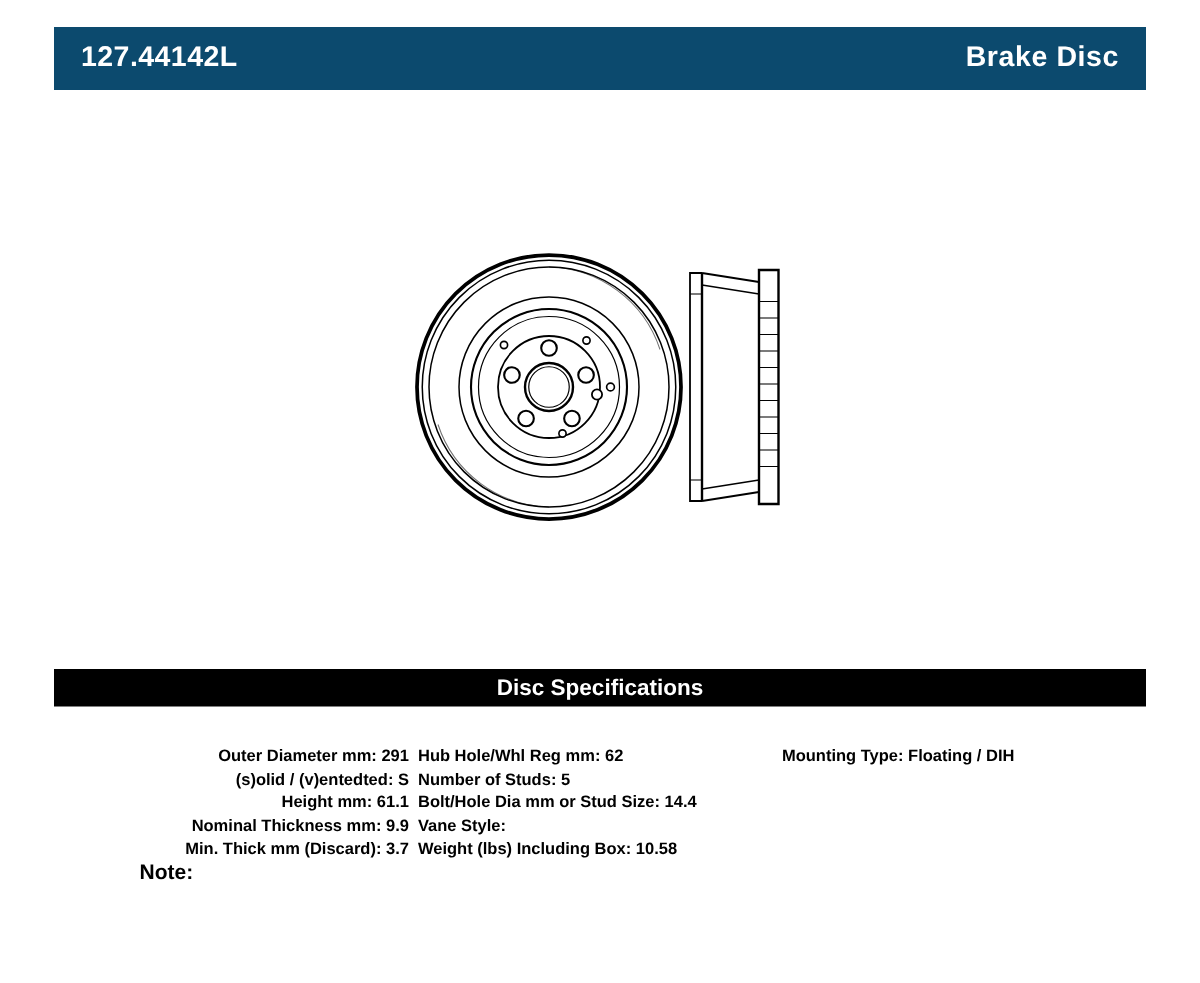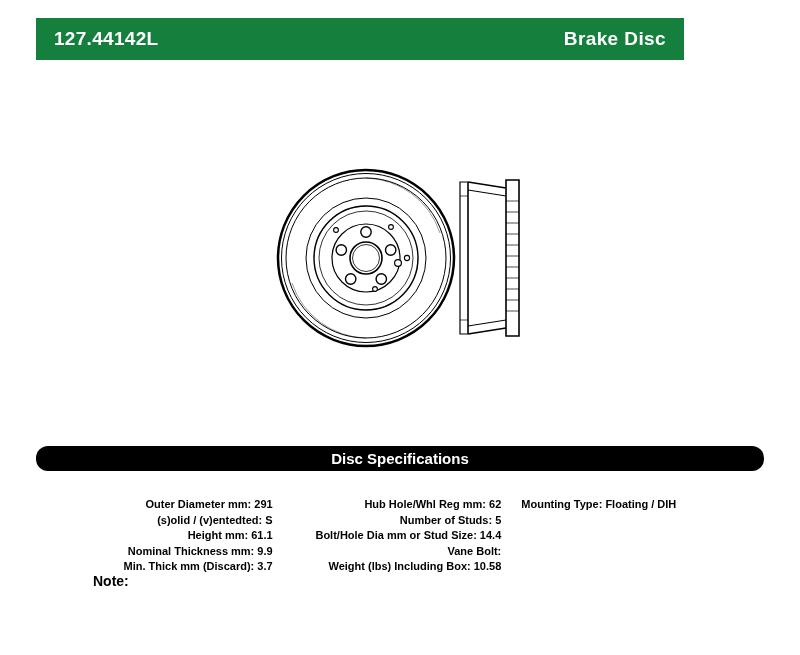--- a/index.html
+++ b/index.html
@@ -14,23 +14,23 @@
     color: #000000;
     position: relative;
     overflow: hidden;
   }
 
   
   .header-bar {
     position: absolute;
     left: 36px;
     top: 18px;
-    width: 648px;
+    width: 728px;
     height: 42px;
-    background: #15803d;
+    background: #0c4a6e;
     display: flex;
     align-items: center;
     justify-content: space-between;
     box-sizing: border-box;
     padding: 0 18px;
   }
   .part-number {
     color: #ffffff;
     font-size: 19px;
     font-weight: bold;
@@ -61,21 +61,20 @@
   .spec-bar {
     position: absolute;
     left: 36px;
     top: 446px;
     width: 728px;
     height: 25px;
     background: #000000;
     display: flex;
     align-items: center;
     justify-content: center;
-    border-radius: 12px;
   }
   .spec-bar-title {
     color: #ffffff;
     font-size: 15px;
     font-weight: bold;
   }
 
   .spec-columns {
     position: absolute;
     left: 36px;
@@ -88,21 +87,20 @@
     box-sizing: border-box;
     margin-top: 23px;
   }
   .col-left {
     width: 33.33%;
     text-align: right;
     padding-right: 6px;
   }
   .col-mid {
     width: 33.33%;
-    text-align: right;
     padding-right: 20px;
   }
   .col-right {
     width: 33.34%;
     text-align: left;
     padding-right: 14px;
   }
   .spec-line {
     font-size: 11px;
     font-weight: bold;
@@ -220,21 +218,21 @@
     <div class="spec-line">(s)olid / (v)entedted: S</div>
     <div class="spec-line">Height mm: 61.1</div>
     <div class="spec-line">Nominal Thickness mm: 9.9</div>
     <div class="spec-line">Min. Thick mm (Discard): 3.7</div>
   </div>
 
   <div class="col col-mid">
     <div class="spec-line">Hub Hole/Whl Reg mm: 62</div>
     <div class="spec-line">Number of Studs: 5</div>
     <div class="spec-line">Bolt/Hole Dia mm or Stud Size: 14.4</div>
-    <div class="spec-line">Vane Bolt:</div>
+    <div class="spec-line">Vane Style:</div>
     <div class="spec-line">Weight (lbs) Including Box: 10.58</div>
   </div>
 
   <div class="col col-right">
     <div class="spec-line">Mounting Type: Floating / DIH</div>
   </div>
 
 </div>
 
 <div class="note-row">

